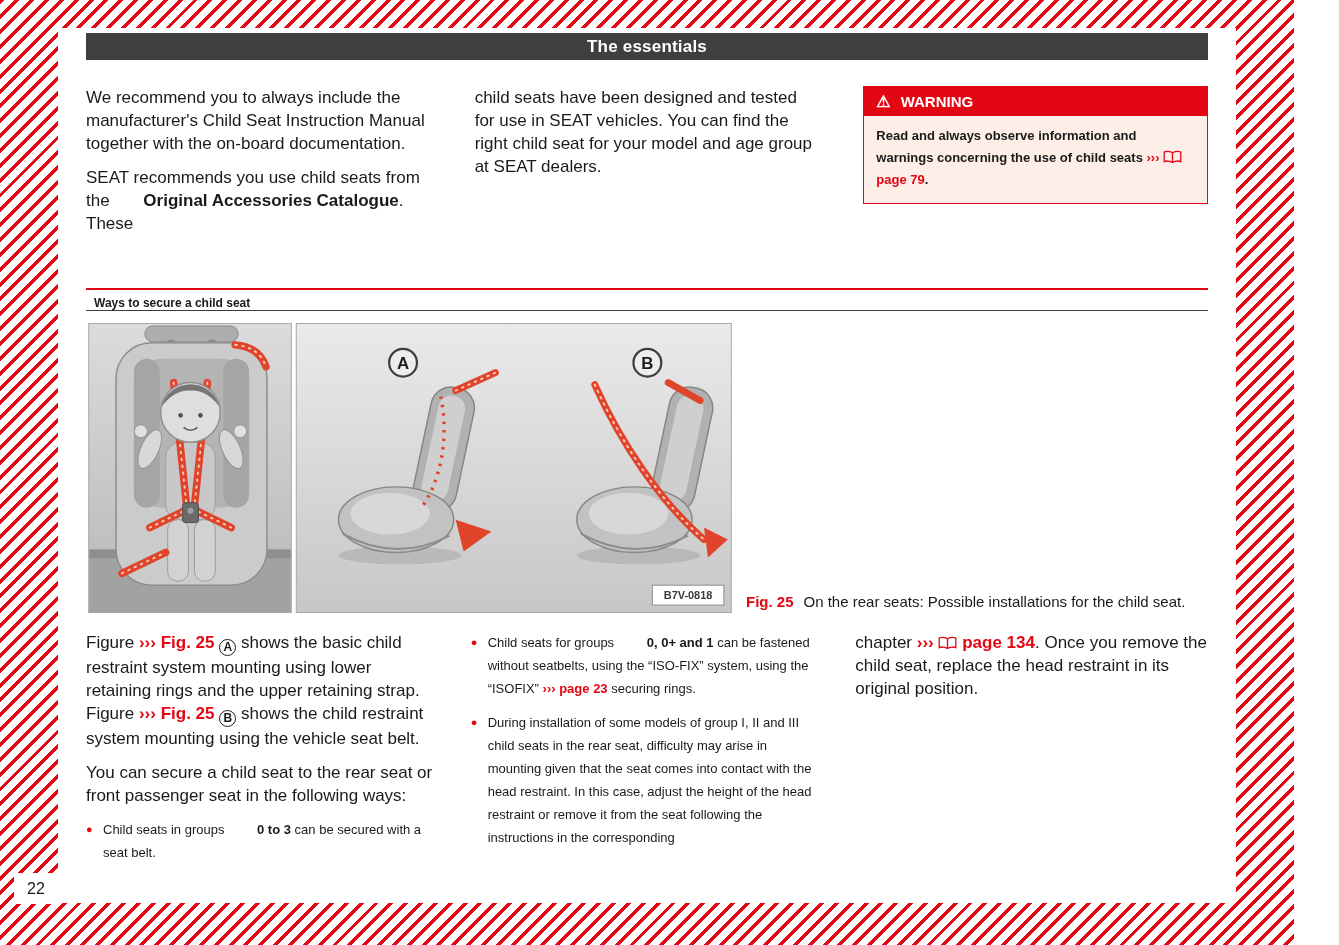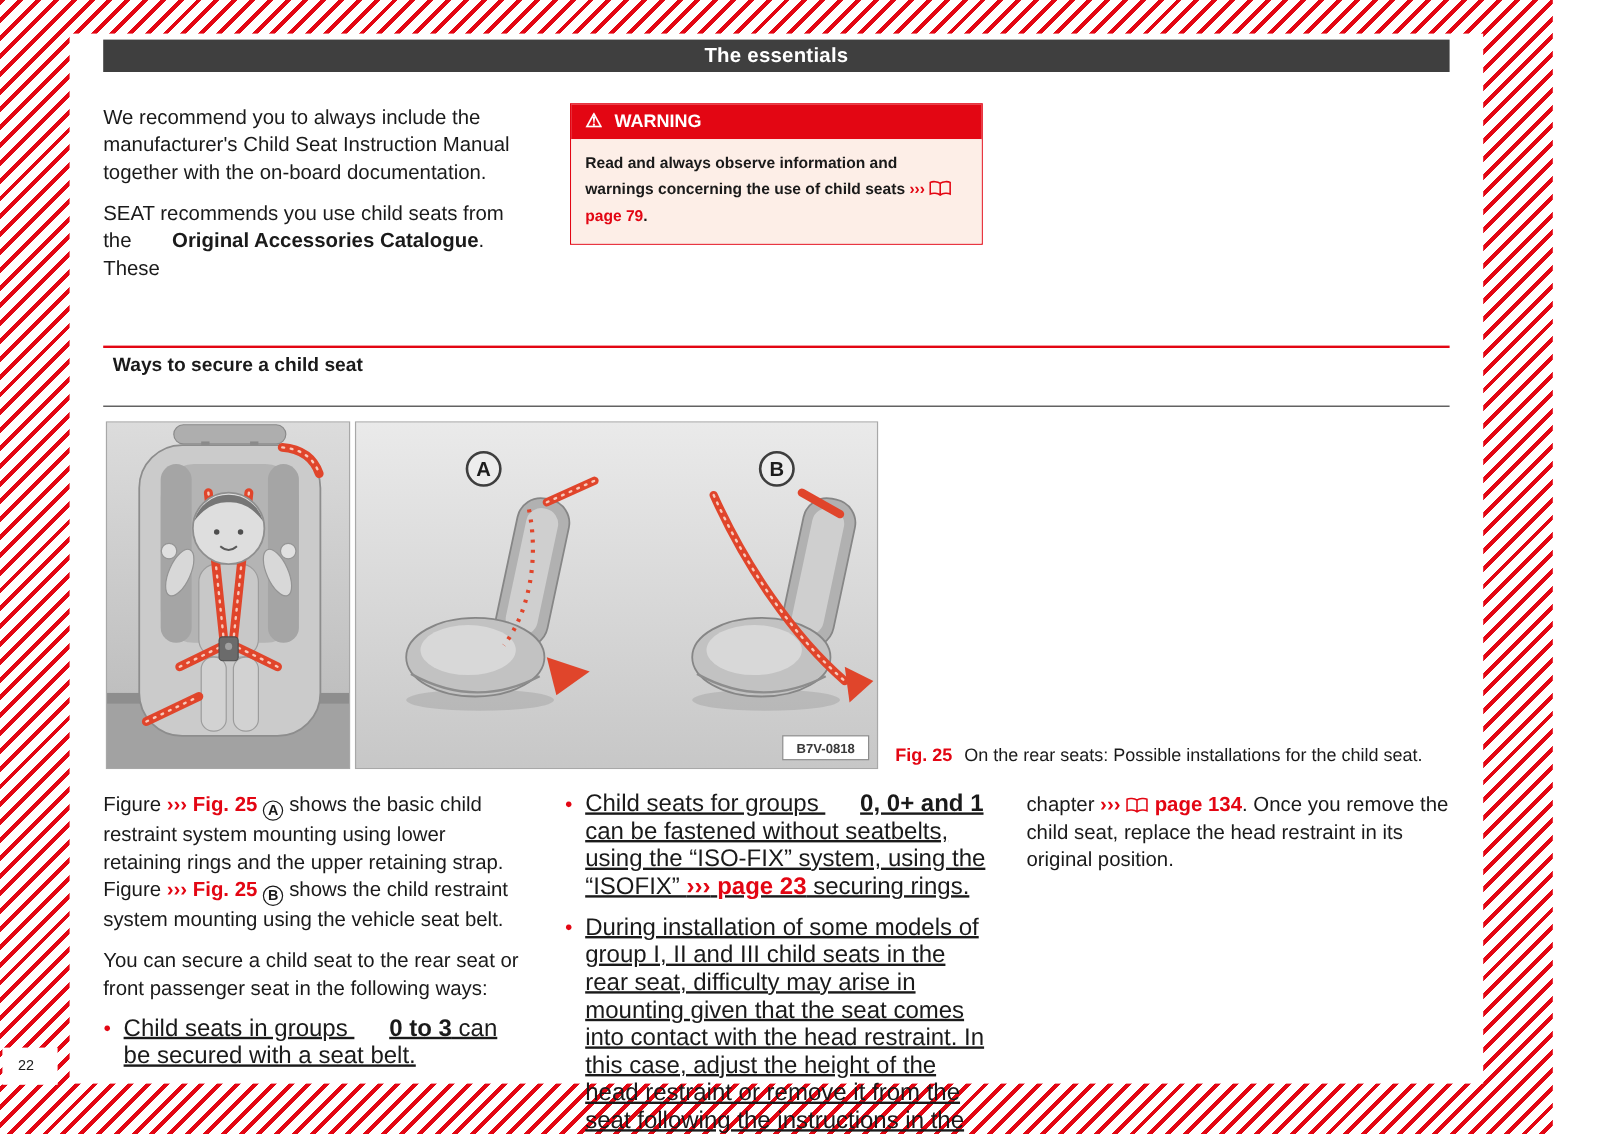--- a/index.html
+++ b/index.html
@@ -41,54 +41,57 @@
   .warning-tri { font-size:16px; line-height:1; }
   .warning-body {
     background:var(--warnbg,#fdeee7); padding:9px 12px 12px;
     font-size:13px; font-weight:700; line-height:22px;
   }
 
   .section-heading {
     margin-top:42px;
     border-top:2px solid var(--red,#e30613);
     border-bottom:1px solid #3c3c3c;
-    padding:6px 8px 24px;
-    font-size:16px; font-weight:700;
+    padding:6px 8px 0;
+    font-size:12px; font-weight:700;
   }
 
   .figure-row { margin-top:12px; display:flex; align-items:flex-end; column-gap:12px; }
   .figure-svg { flex:0 0 auto; display:block; }
   .figure-svg text { font-family:"Liberation Sans", sans-serif; }
   .figure-caption { font-size:15px; line-height:19px; padding-bottom:2px; }
   .fig-label { color:var(--red,#e30613); font-weight:700; margin-right:10px; }
 
   .body-grid { display:grid; grid-template-columns:1fr 1fr 1fr; column-gap:32px; margin-top:18px; }
-  .bullet { position:relative; padding-left:17px; font-size:20px; line-height:23px; margin-bottom:11px;text-decoration:underline; }
+  .bullet { position:relative; padding-left:17px; font-size:13px; line-height:23px; margin-bottom:11px; }
   .bullet::before {
     content:"●"; position:absolute; left:0; top:0;
     color:var(--red,#e30613); font-size:11px; line-height:23px;
   }
 
   .page-number {
-    position:absolute; left:2px; top:873px; width:46px; height:31px;
-    background:#fff; font-size:12px; line-height:31px; padding-left:13px; color:#1a1a1a;
+    position:absolute; left:14px; top:873px; width:46px; height:31px;
+    background:#fff; font-size:16px; line-height:31px; padding-left:13px; color:#1a1a1a;
   }
 </style>
 </head>
 <body>
 
 <div class="page">
   <div class="content">
 
     <div class="header-bar">The essentials</div>
 
     <div class="intro-grid">
       <div>
         <p class="body-text">We recommend you to always include the manufacturer's Child Seat Instruction Manual together with the on-board documentation.</p>
         <p class="body-text"><span>SEAT recommends you use child seats from the </span><span class="seg-b">Original Accessories Catalogue</span><span>. These</span></p>
+      </div>
+      <div>
+        <p class="body-text">child seats have been designed and tested for use in SEAT vehicles. You can find the right child seat for your model and age group at SEAT dealers.</p>
       </div>
       <div>
         <div class="warning-box">
           <div class="warning-header">
             <span class="warning-tri">⚠</span>
             <span>WARNING</span>
           </div>
           <div class="warning-body"><span>Read and always observe information and warnings concerning the use of child seats </span><span class="seg-r">›››</span><span> </span><span class="seg-book"><svg viewBox="0 0 22 16" width="19" height="14" aria-hidden="true">
                   <path d="M11 3.2 C8.4 1.2 3.8 1 1.4 2.2 L1.4 13.4 C3.8 12.2 8.4 12.4 11 14.4 C13.6 12.4 18.2 12.2 20.6 13.4 L20.6 2.2 C18.2 1 13.6 1.2 11 3.2 Z M11 3.2 L11 14.4" fill="none" stroke="currentColor" stroke-width="1.5"></path>
                 </svg></span><span> </span><span class="seg-r">page 79</span><span>.</span></div>

